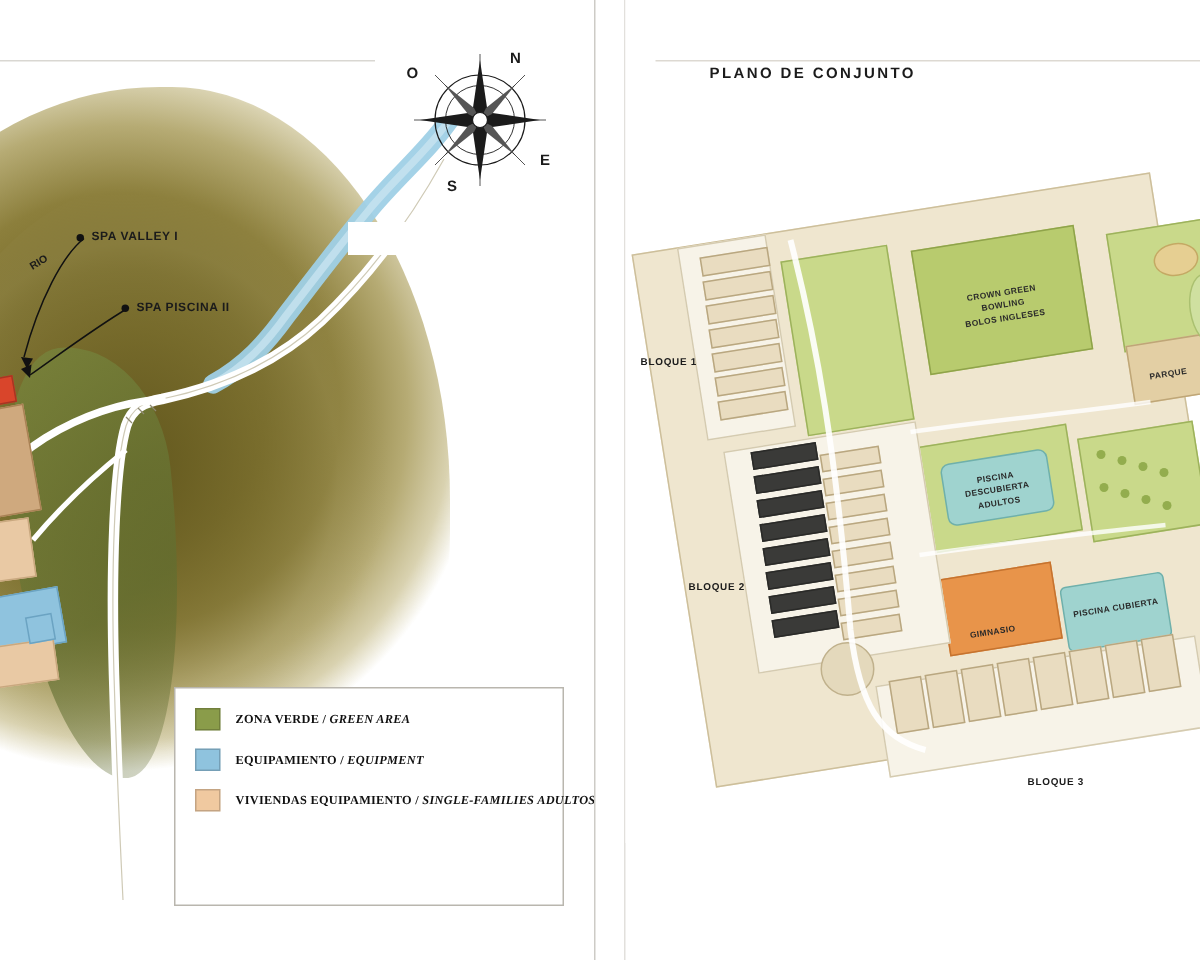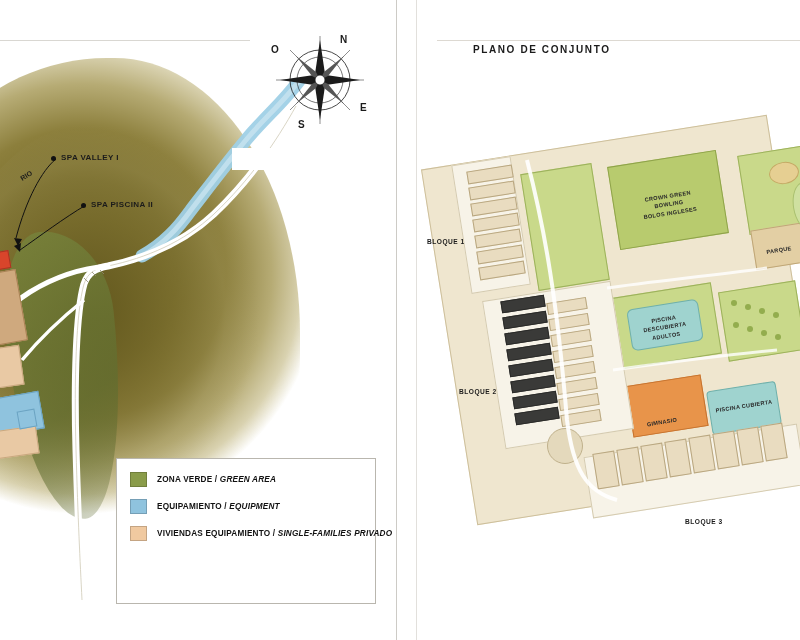--- a/index.html
+++ b/index.html
@@ -127,20 +127,21 @@
 
   
   .legend {
     position: absolute;
     left: 116px; top: 458px;
     width: 260px; height: 146px;
     background: #ffffff;
     border: 1px solid #b9b6ae;
     box-sizing: border-box;
     padding: 7px 0 0 0;
+    font-family: Liberation Serif, serif;
   }
   .legend-row {
     display: flex;
     align-items: center;
     height: 27px;
     padding-left: 13px;
   }
   .legend-sw {
     width: 15px; height: 13px;
     margin-right: 10px;
@@ -339,21 +340,21 @@
       </div>
       <div class="legend-row">
         <span class="legend-sw" style="background:#8fc3de;"></span>
         <span class="legend-txt">
           <span>EQUIPAMIENTO</span><span> / </span><i>EQUIPMENT</i>
         </span>
       </div>
       <div class="legend-row">
         <span class="legend-sw" style="background:#f0c9a0;"></span>
         <span class="legend-txt">
-          <span>VIVIENDAS EQUIPAMIENTO</span><span> / </span><i>SINGLE-FAMILIES PRIVADO</i>
+          <span>VIVIENDAS EQUIPAMIENTO</span><span> / </span><i>SINGLE-FAMILIES ADULTOS</i>
         </span>
       </div>
     </div>
   </div>
 
   <div class="spine"></div>
   <div class="spine2"></div>
 
   <div class="right-panel">
     <div class="title-rule"></div>

